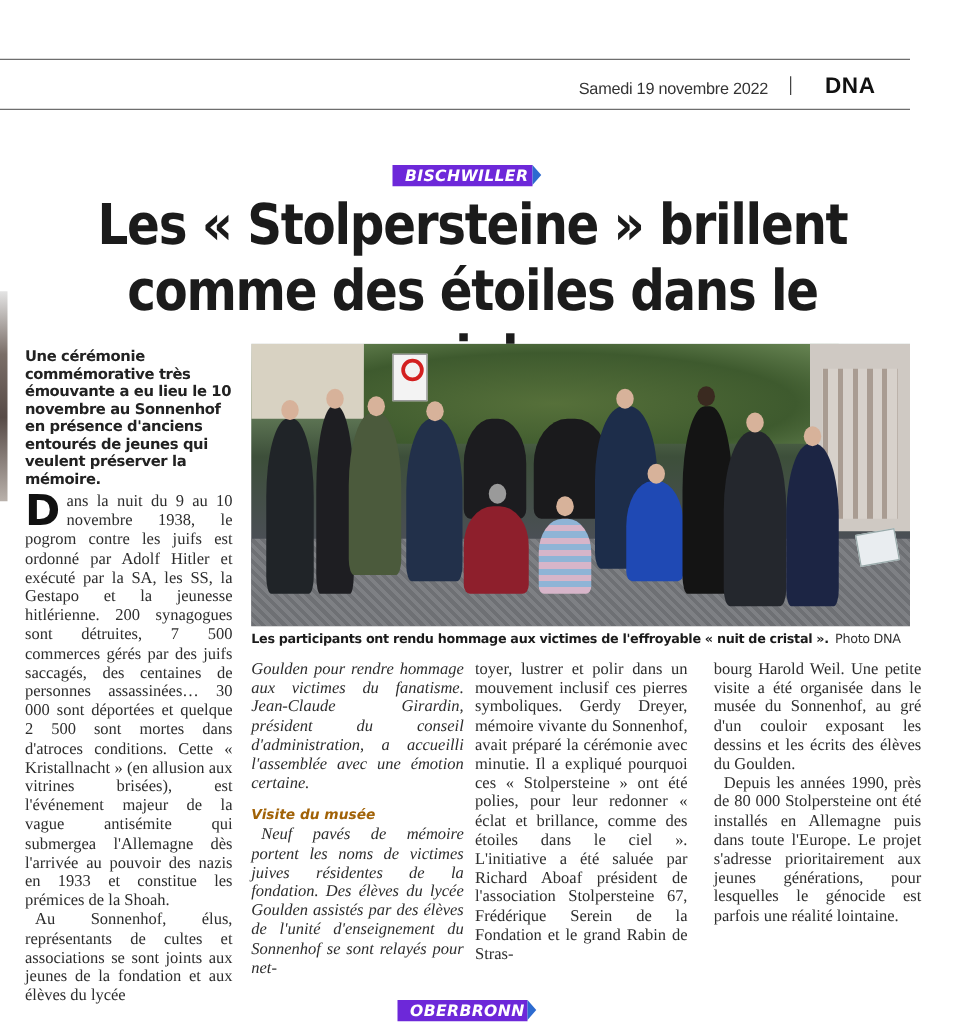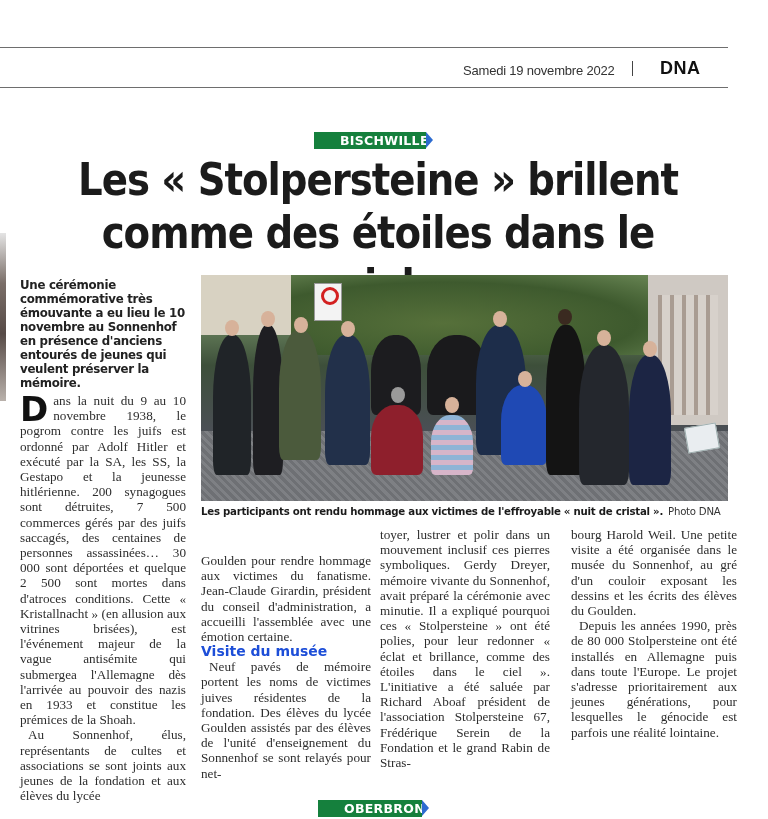--- a/index.html
+++ b/index.html
@@ -7,40 +7,40 @@
   body { position: relative; font-family: "Liberation Serif", serif; color: #2a2a2a; }
 
   .rule { position: absolute; height: 1px; background: #6e6e6e; }
   #rule-top { left: 0; top: 47px; width: 728px; }
   #rule-mid { left: 0; top: 87px; width: 728px; }
 
   .dateline { position: absolute; top: 63px; left: 463px; font-family: "Liberation Sans", sans-serif; font-size: 13px; color: #333; letter-spacing: -0.2px; }
   .dateline-sep { position: absolute; top: 61px; left: 632px; width: 1px; height: 15px; background: #444; }
   .logo { position: absolute; top: 58px; left: 660px; font-family: "Liberation Sans", sans-serif; font-weight: 700; font-size: 18px; letter-spacing: 0.5px; color: #111; }
 
-  .kicker { position: absolute; height: 17px; background: #15803d; color: #fff; font-family: "DejaVu Sans", sans-serif; font-weight: bold; font-size: 12.5px; line-height: 17px; padding-left: 26px; letter-spacing: 0.3px; }
+  .kicker { position: absolute; height: 17px; background: #6d28d9; color: #fff; font-family: "DejaVu Sans", sans-serif; font-weight: bold; font-size: 12.5px; line-height: 17px; padding-left: 10px; letter-spacing: 0.3px; font-style: italic; }
   .kicker::after { content: ""; position: absolute; right: -7px; top: 0; border-top: 8.5px solid transparent; border-bottom: 8.5px solid transparent; border-left: 7px solid #2d6bd0; }
   #kicker-top { left: 314px; top: 132px; width: 112px; }
   #kicker-bottom { left: 318px; top: 800px; width: 104px; }
 
   .headline { position: absolute; left: 14px; top: 153px; width: 728px; text-align: center; font-family: "DejaVu Sans", sans-serif; font-weight: bold; font-size: 45px; line-height: 53px; color: #1b1b1b; letter-spacing: -1.2px; transform: scaleX(0.86); transform-origin: center top; }
 
   .lede { position: absolute; left: 20px; top: 278px; width: 170px; font-family: "DejaVu Sans", sans-serif; font-weight: bold; font-size: 11.8px; line-height: 14px; color: #222; letter-spacing: -0.3px; }
 
   .col { position: absolute; font-size: 13.2px; line-height: 15.2px; text-align: justify; hyphens: manual; color: #2d2d2d; }
   .col p { text-indent: 0; }
   .col p + p { text-indent: 8px; }
   #col1 { left: 20px; top: 393px; width: 166px; }
-  #col2 { left: 201px; top: 553px; width: 170px; }
+  #col2 { left: 201px; top: 527px; width: 170px; font-style: italic; }
   #col3 { left: 380px; top: 527px; width: 170px; }
   #col4 { left: 571px; top: 527px; width: 166px; }
 
   .dropcap { float: left; font-family: "DejaVu Sans", sans-serif; font-weight: bold; font-size: 34px; line-height: 28px; margin: 2px 5px 0 0; color: #111; }
 
-  .subhead { font-family: "DejaVu Sans", sans-serif; font-weight: bold; font-size: 14px; line-height: 15px; color: #1d4ed8; text-indent: 0 !important; }
+  .subhead { font-family: "DejaVu Sans", sans-serif; font-weight: bold; font-size: 11px; line-height: 15px; color: #a16207; margin-top: 11px; text-indent: 0 !important; }
 
   .photo { position: absolute; left: 201px; top: 275px; width: 527px; height: 226px; overflow: hidden; background: linear-gradient(180deg, #c9d1cf 0%, #6f8a62 18%, #3d4f3a 40%, #4b4f56 70%, #7a7c80 100%); }
   .photo .bg-building-left { position: absolute; left: 0; top: 0; width: 90px; height: 60px; background: #d8d2c2; }
   .photo .bg-building-right { position: absolute; right: 0; top: 0; width: 80px; height: 150px; background: #cfc9c3; }
   .photo .bg-building-right::before { content: ""; position: absolute; left: 10px; top: 20px; width: 60px; height: 120px; background: repeating-linear-gradient(90deg, #a99c92 0 4px, #d7d1cb 4px 12px); }
   .photo .trees { position: absolute; left: 90px; top: 0; width: 380px; height: 80px; background: radial-gradient(ellipse at 40% 60%, #56703a 0%, #3e5a2e 60%, #6d8a58 100%); }
   .photo .ground { position: absolute; left: 0; bottom: 0; width: 100%; height: 70px; background: repeating-linear-gradient(45deg, #6e7074 0 3px, #7e8084 3px 6px); }
   .photo .sign { position: absolute; left: 113px; top: 8px; width: 28px; height: 38px; background: #f3f3f3; border: 1px solid #999; }
   .photo .sign::before { content: ""; position: absolute; left: 6px; top: 3px; width: 12px; height: 12px; border: 3px solid #d32020; border-radius: 50%; }
   .photo .person { position: absolute; border-radius: 45% 45% 10% 10%; }

